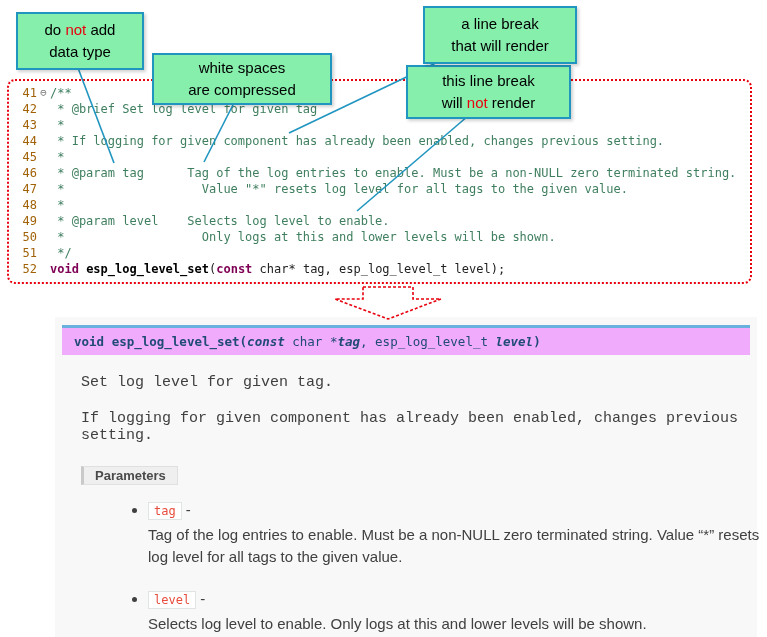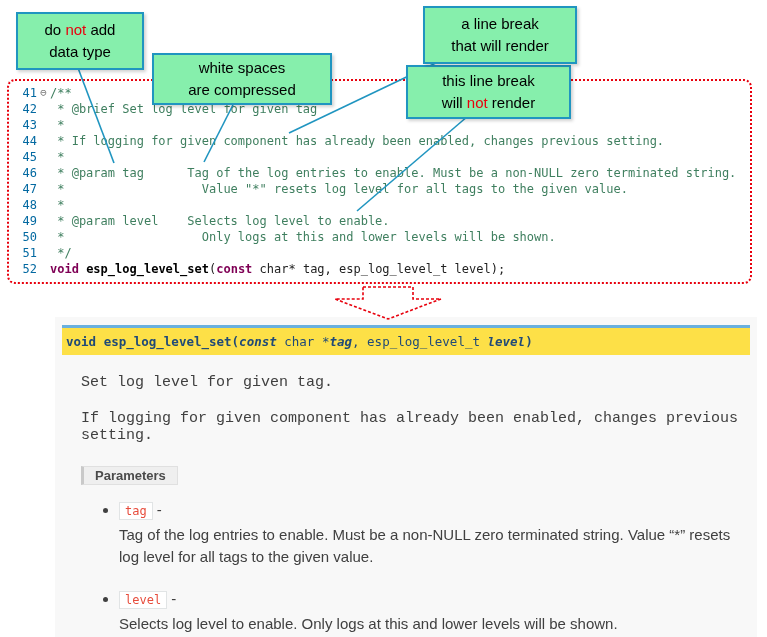--- a/index.html
+++ b/index.html
@@ -21,42 +21,42 @@
   #overlay{position:absolute;left:0;top:0;z-index:3;pointer-events:none;}
   .tealline{stroke:#2095c0;stroke-width:1.6;}
   .dotarrow{fill:none;stroke:#e8000d;stroke-width:1.6;stroke-dasharray:3 2;}
 
   
   #codeblock{position:absolute;left:7px;top:79px;width:745px;height:205px;z-index:1;
              border:2px dotted #e8000d;border-radius:8px;background:#fff;
              padding:4px 0 0 6px;box-sizing:border-box;overflow:hidden;}
   .cline{display:flex;height:16px;line-height:16px;
          font-family:"DejaVu Sans Mono","Liberation Mono",monospace;font-size:12px;}
-  .lnum{width:22px;flex:none;text-align:right;color:#0369a1;}
+  .lnum{width:22px;flex:none;text-align:right;color:#a16207;}
   .fold{width:13px;flex:none;text-align:center;color:#7a7a7a;font-size:11px;}
   .ctext{white-space:pre;}
   .tk-comment{color:#3f7f5f;}
   .tk-keyword{color:#7f0055;font-weight:bold;}
   .tk-func{color:#000;font-weight:bold;}
   .tk-plain{color:#222;}
 
   
   #docpanel{position:absolute;left:55px;top:317px;width:702px;height:330px;z-index:1;
             background:#f8f8f8;color:#404040;box-sizing:border-box;padding-top:8px;}
-  .sig{margin:0 7px;background:#fde047;border-top:3px solid #6ab0de;
-       padding:6px 4px;font-family:"DejaVu Sans Mono","Liberation Mono",monospace;
+  .sig{margin:0 7px;background:#f0abfc;border-top:3px solid #6ab0de;
+       padding:6px 12px;font-family:"DejaVu Sans Mono","Liberation Mono",monospace;
        font-size:12.5px;color:#204a77;}
   .sig .b{font-weight:bold;}
   .sig .i{font-style:italic;}
   .docp{margin:19px 0 0 26px;font-size:15px;color:#404040;font-family:Liberation Mono, monospace;}
   .params-label{display:inline-block;margin:22px 0 0 26px;background:#efefef;
                 border:1px solid #e0e0e0;border-left:3px solid #c9c9c9;
                 padding:1px 11px;font-size:13px;font-weight:bold;color:#4a4a4a;}
   #param-list{margin:16px 0 0 48px;padding-left:16px;list-style:disc;}
-  #param-list li{margin-bottom:22px;font-size:15px;width:620px;}
+  #param-list li{margin-bottom:22px;font-size:15px;width:620px;margin-left:29px;}
   .p-head{margin-bottom:6px;}
   .p-name{font-family:"DejaVu Sans Mono","Liberation Mono",monospace;font-size:12px;
           color:#e74c3c;background:#fff;border:1px solid #e1e4e5;padding:1px 5px;}
   .p-dash{color:#404040;}
   .p-desc{line-height:22px;}
 </style>
 </head>
 <body>
 
 <div id="stage">

